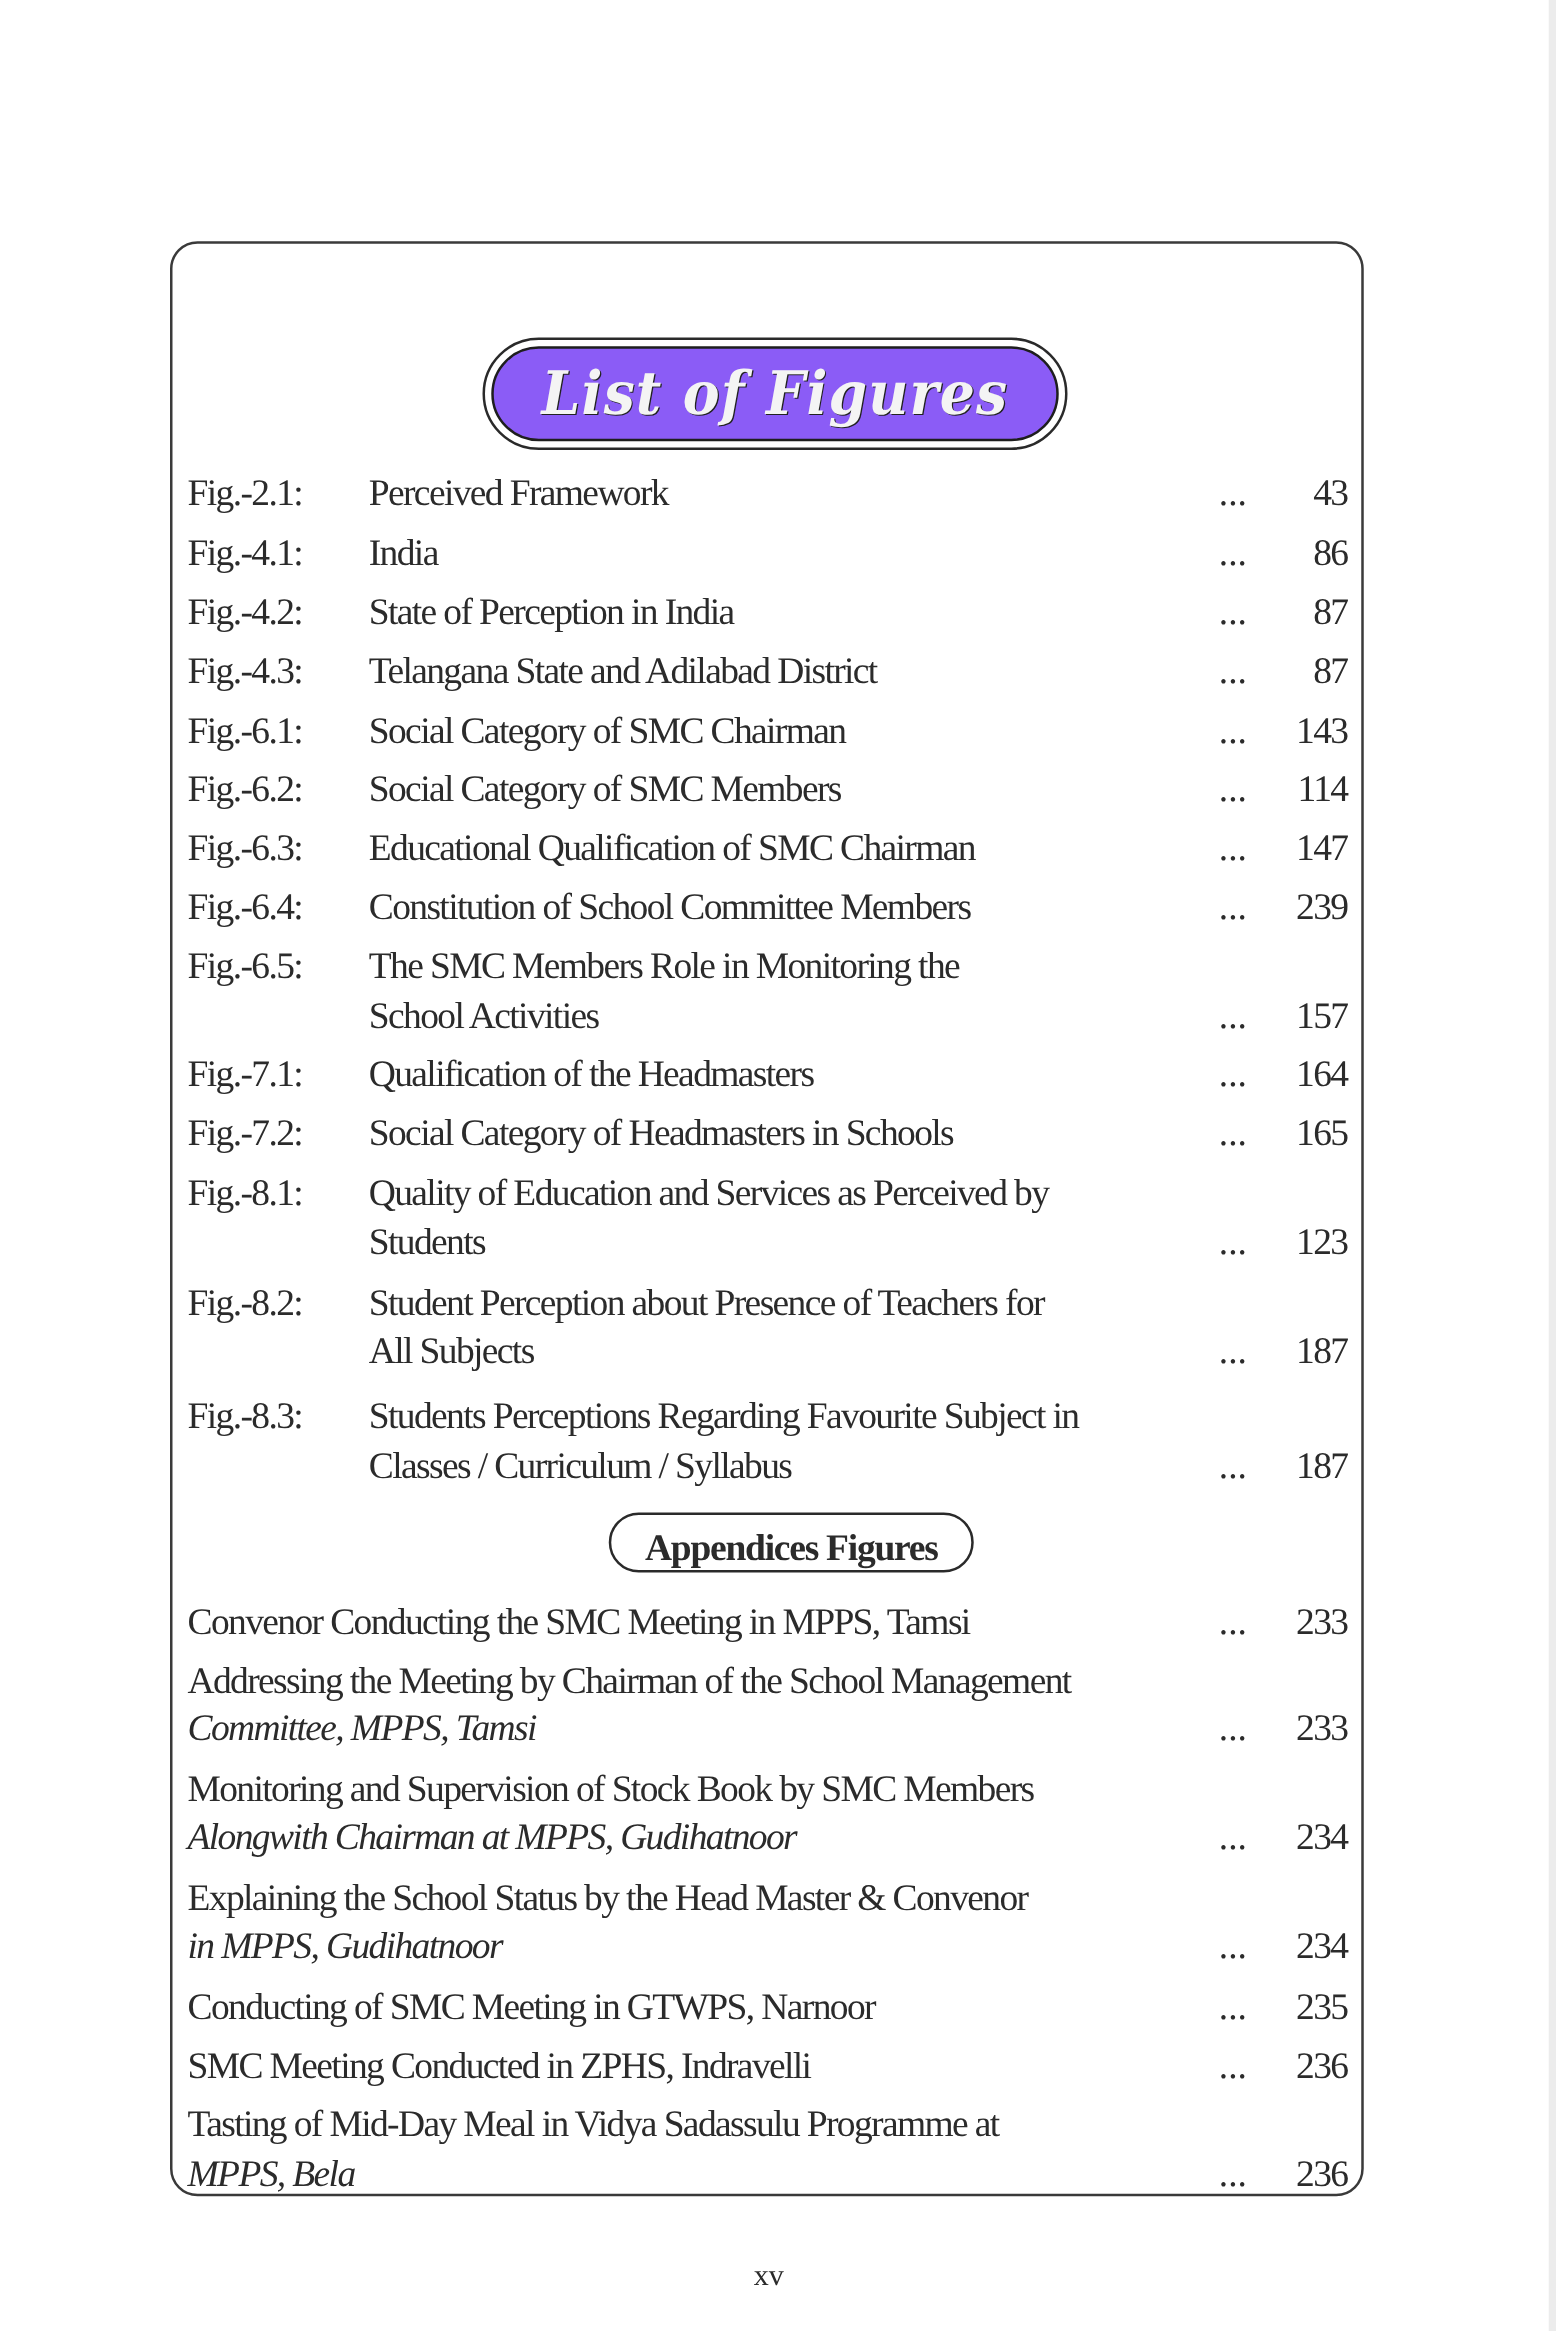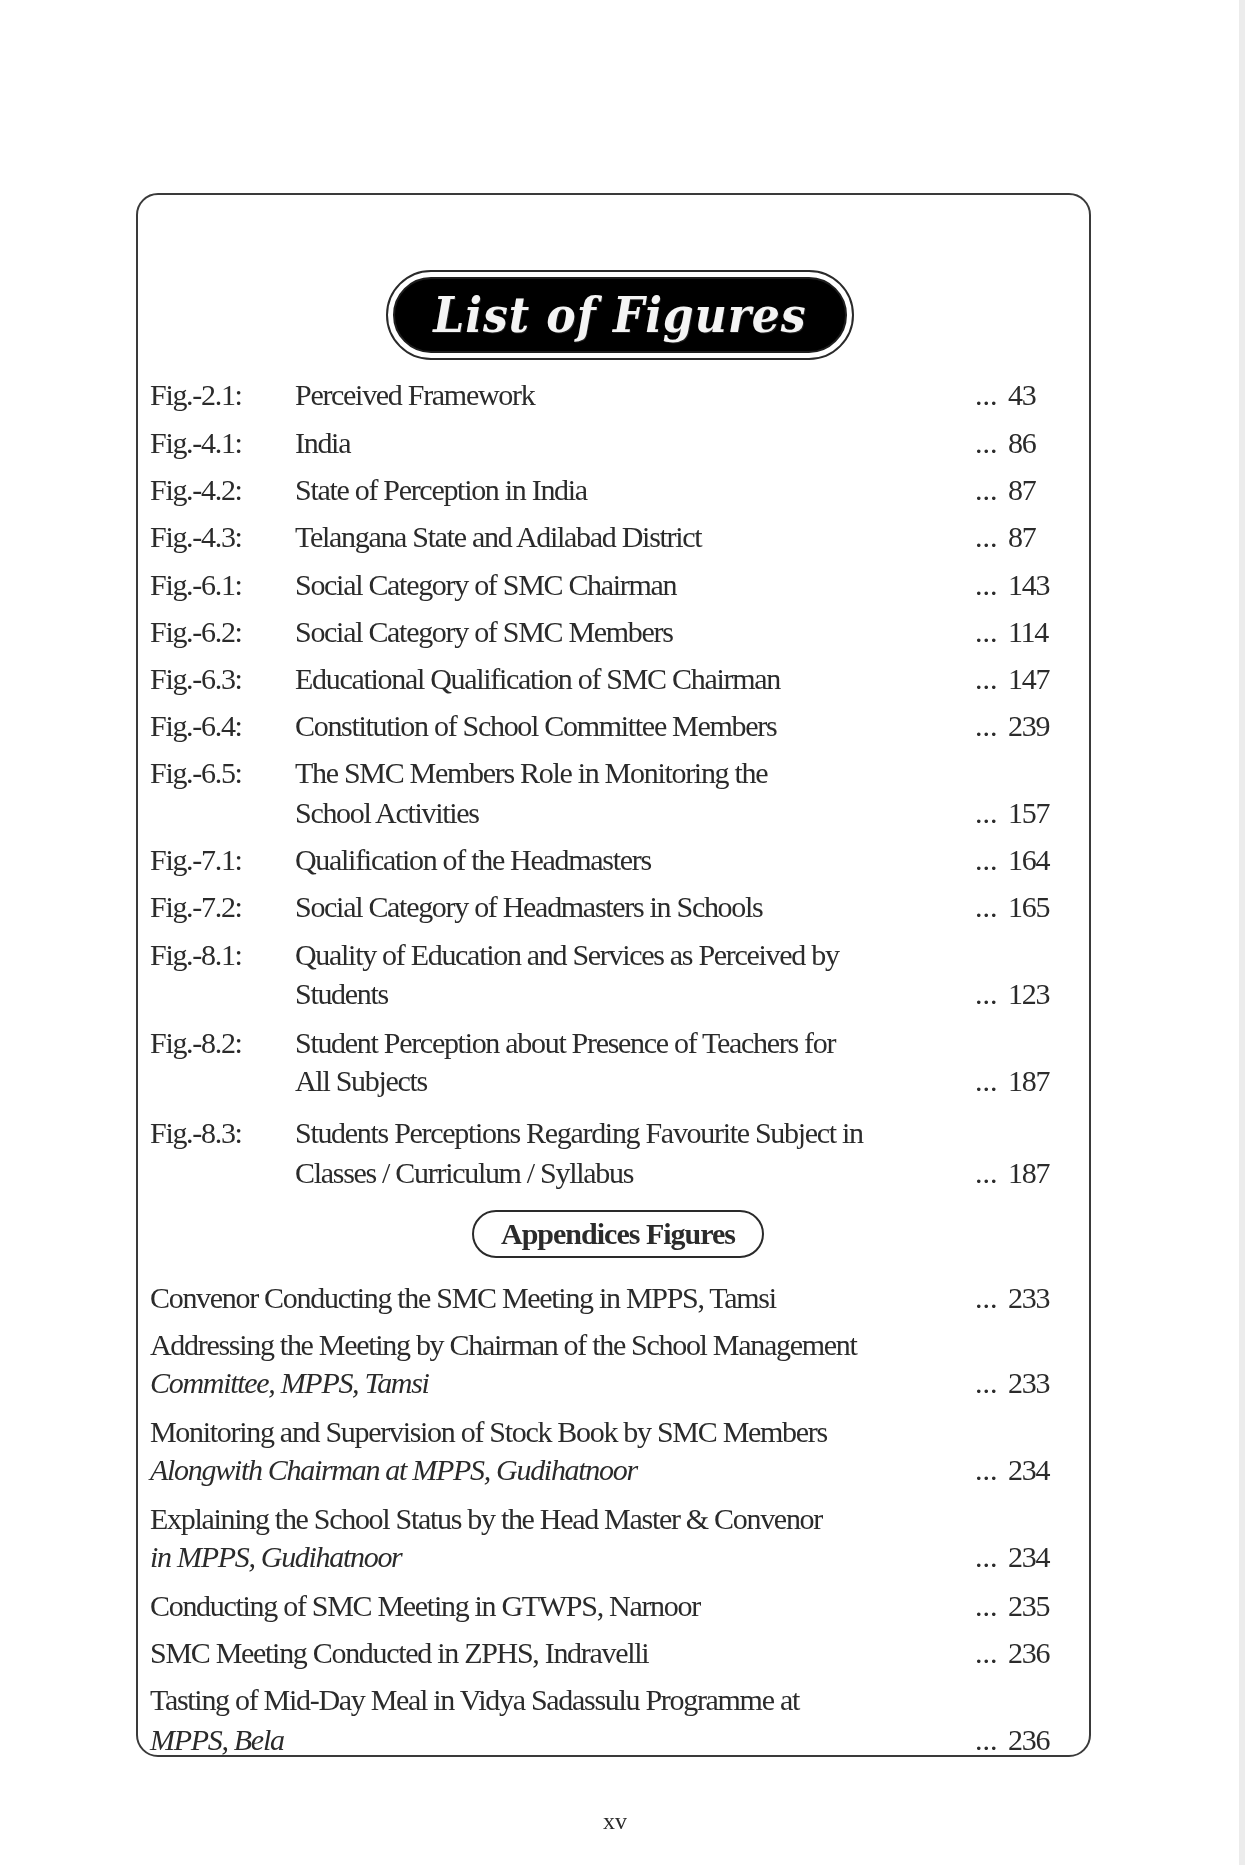--- a/index.html
+++ b/index.html
@@ -45,21 +45,21 @@
     background: #ffffff;
   }
   .banner-inner {
     position: absolute;
     left: 5px;
     top: 5px;
     right: 5px;
     bottom: 5px;
     border: 2px solid #1e1e1e;
     border-radius: 40px;
-    background: #000000;
+    background: #8b5cf6;
     display: flex;
     align-items: center;
     justify-content: center;
   }
   .banner-title {
     font-family: "DejaVu Serif", "Liberation Serif", serif;
     font-style: italic;
     font-weight: bold;
     font-size: 48px;
     color: #f4f4f4;
@@ -103,34 +103,34 @@
   .dots {
     position: absolute;
     left: 825px;
     white-space: nowrap;
     letter-spacing: 0;
   }
   .page {
     position: absolute;
     right: 0;
     width: 70px;
-    text-align: left;
+    text-align: right;
     white-space: nowrap;
   }
   .appx-pill {
     position: absolute;
-    left: 472px;
+    left: 487px;
     top: 1210px;
     width: 292px;
     height: 48px;
     border: 2px solid #2a2a2a;
     border-radius: 24px;
     box-sizing: border-box;
     display: flex;
-    align-items: center;
+    align-items: flex-end;
     justify-content: center;
   }
   .appx-title {
     font-family: "Liberation Serif", serif;
     font-weight: bold;
     font-size: 30px;
     color: #2b2b2b;
     letter-spacing: -1px;
     white-space: nowrap;
   }

